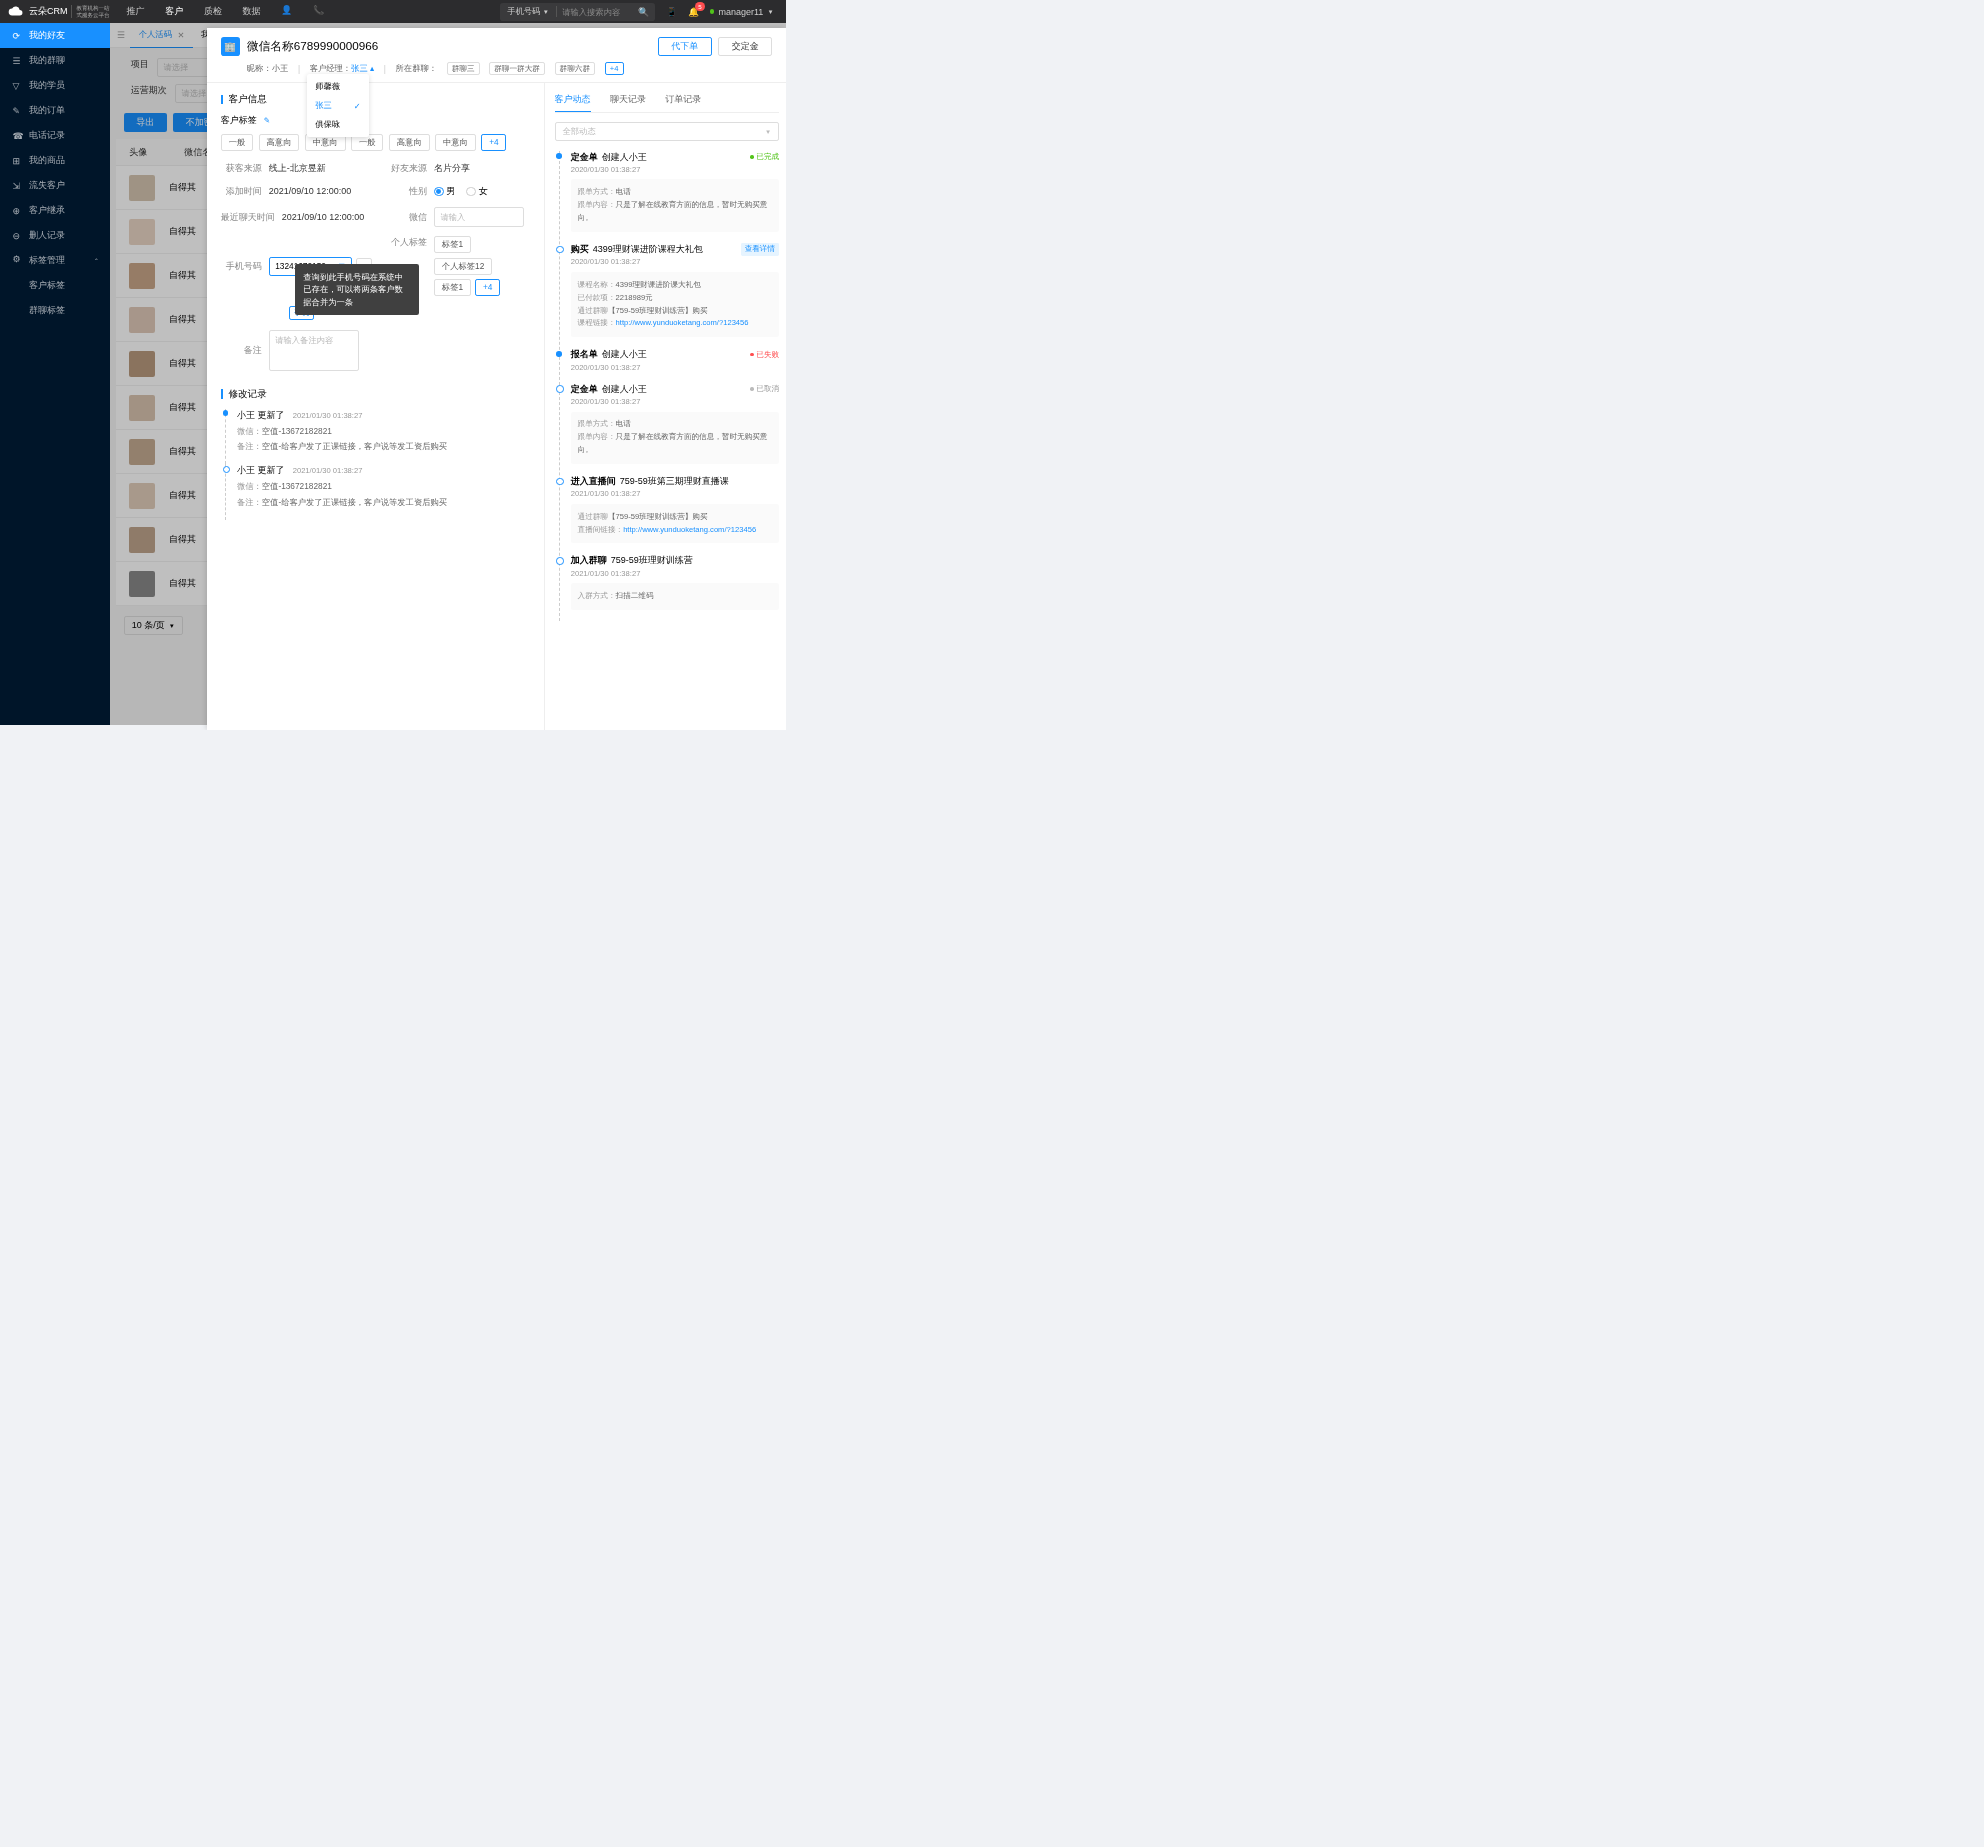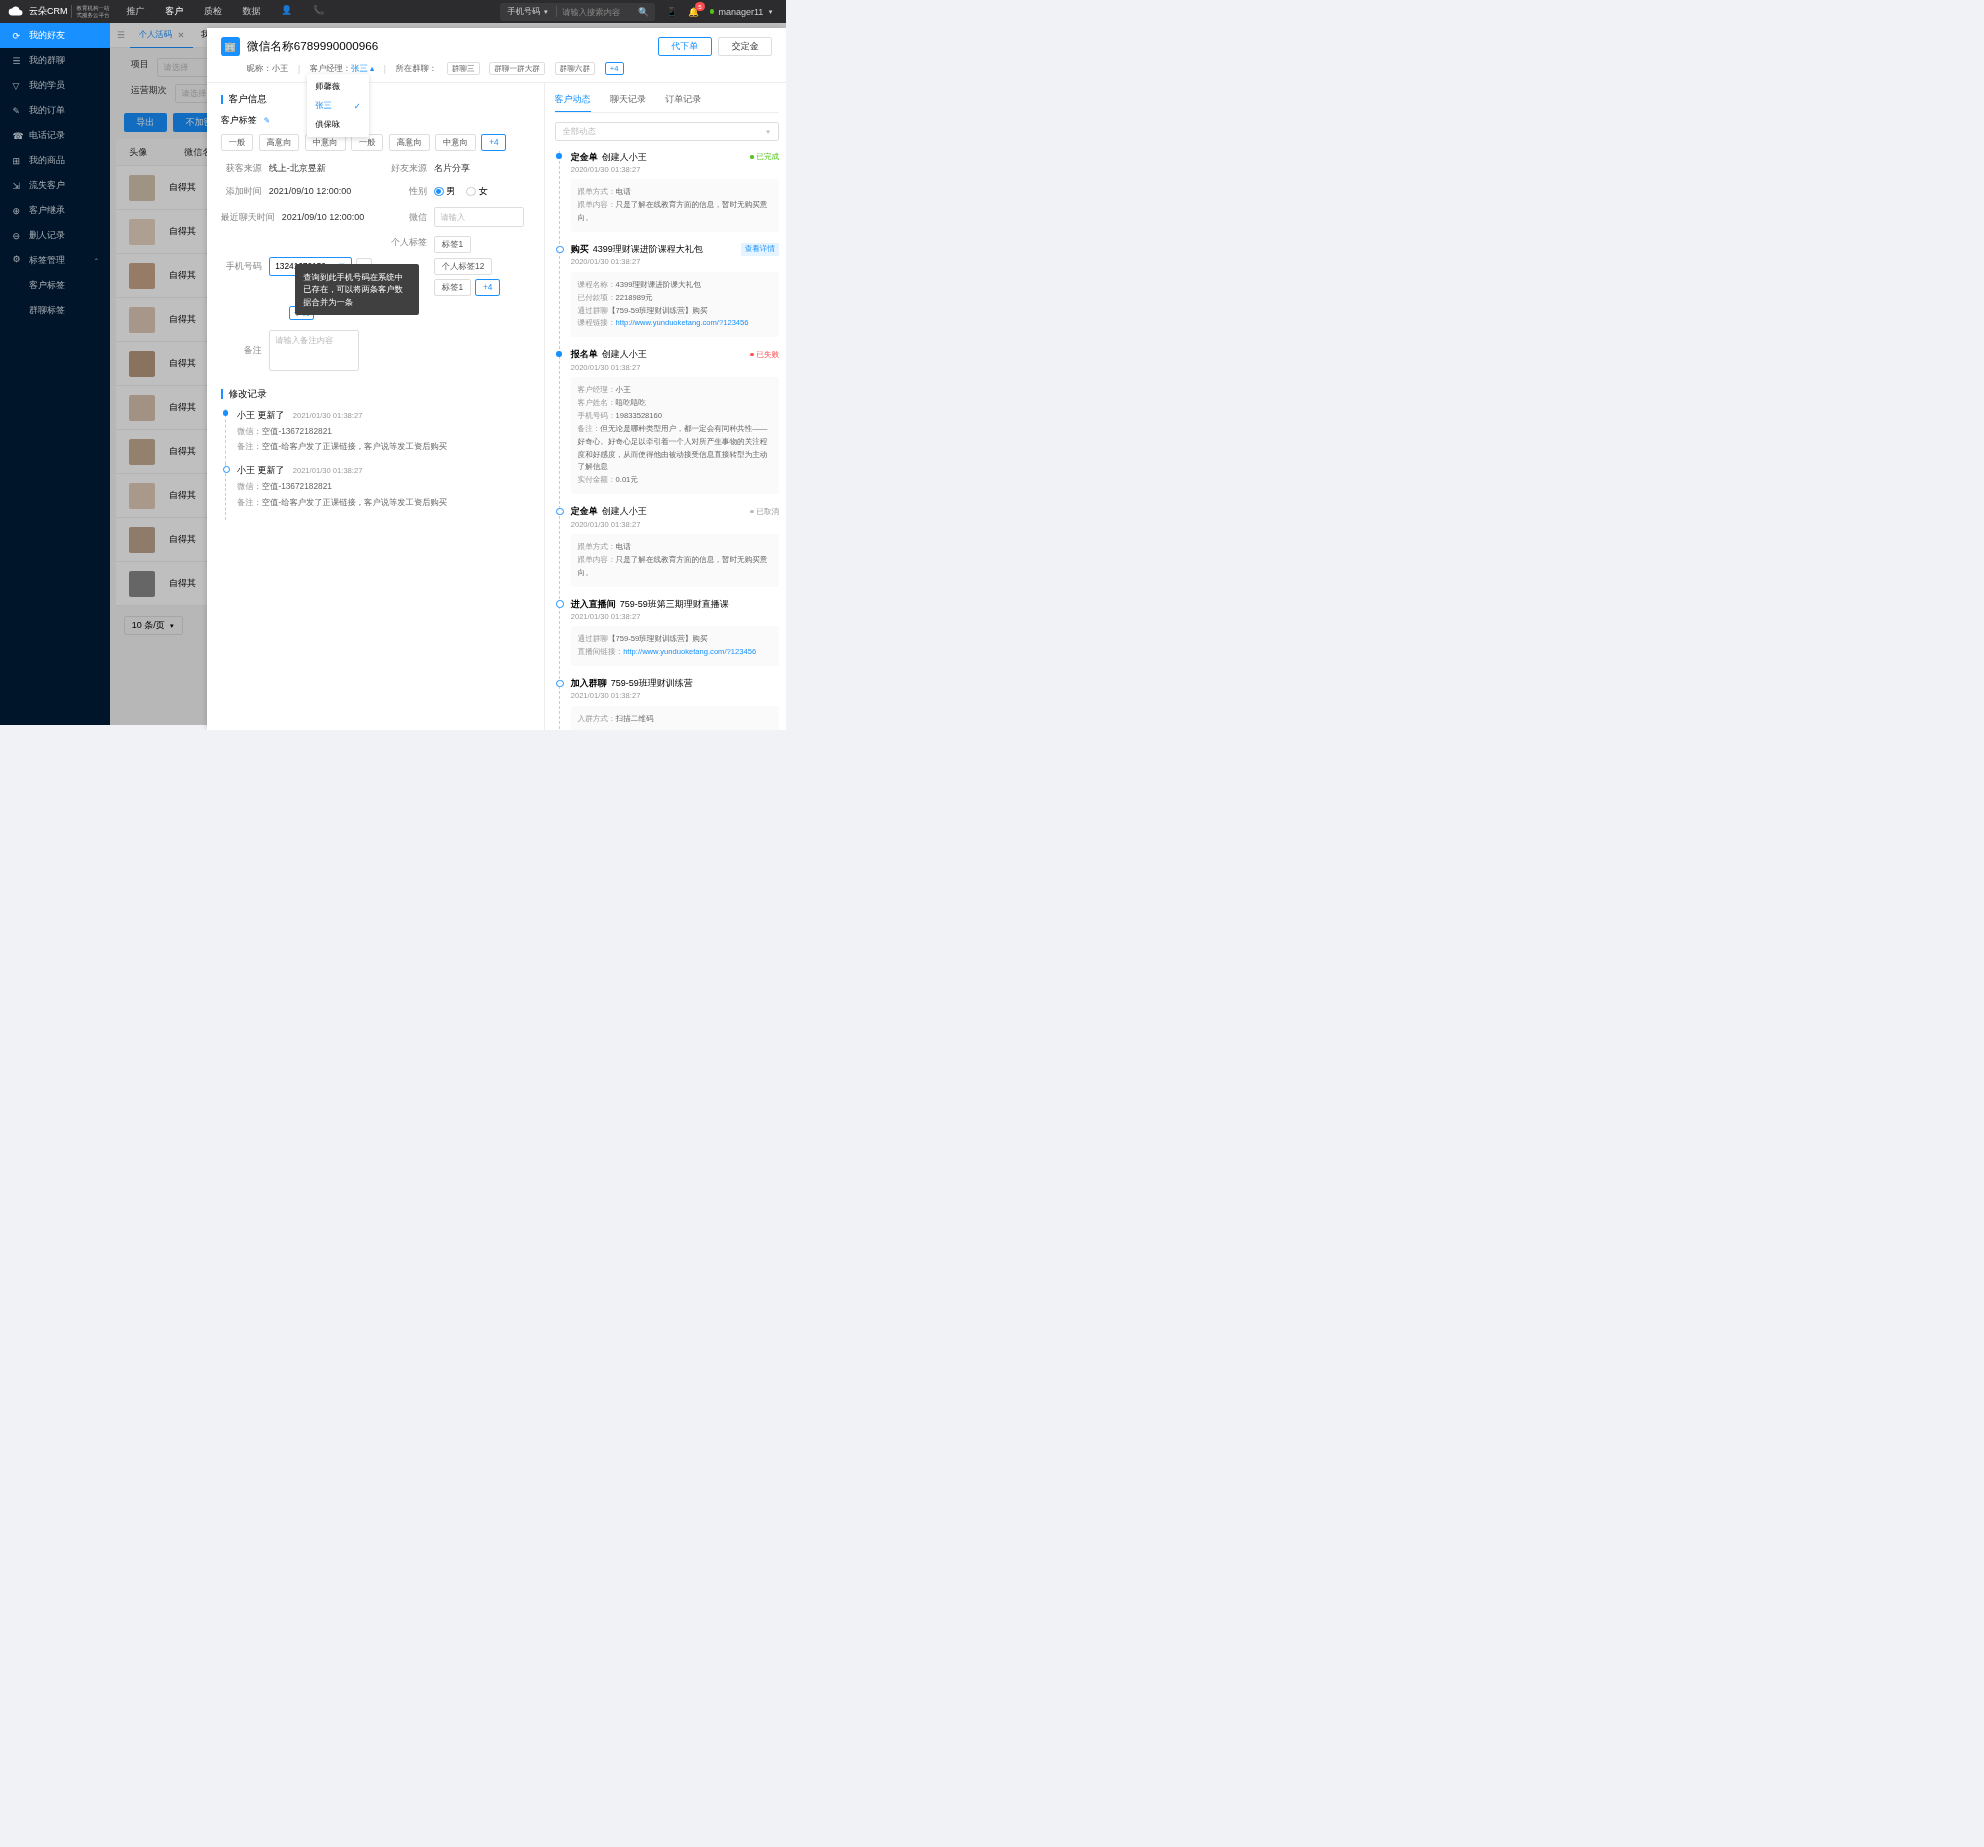--- a/index.html
+++ b/index.html
@@ -455,27 +455,20 @@
               <div><span class="k">课程链接：</span><span class="link-blue">http://www.yunduoketang.com/?123456</span></div>
             </div>
   </div>
           <div class="tl-item filled">
     <div class="tl-head">
               <b>报名单</b>
               <span>创建人小王</span>
               <span class="tl-status" style="color:#ff4d4f;"><span class="dot dot-red"></span>已失败</span>
             </div>
     <div class="tl-time">2020/01/30  01:38:27</div>
-    <div class="tl-card">
-              <div><span class="k">客户经理：</span>小王</div>
-              <div><span class="k">客户姓名：</span>唔吃唔吃</div>
-              <div><span class="k">手机号码：</span>19833528160</div>
-              <div><span class="k">备注：</span>但无论是哪种类型用户，都一定会有同种共性——好奇心。好奇心足以牵引着一个人对所产生事物的关注程度和好感度，从而使得他由被动接受信息直接转型为主动了解信息</div>
-              <div><span class="k">实付金额：</span>0.01元</div>
-            </div>
   </div>
           <div class="tl-item hollow">
     <div class="tl-head">
               <b>定金单</b>
               <span>创建人小王</span>
               <span class="tl-status" style="color:#999;"><span class="dot dot-gray"></span>已取消</span>
             </div>
     <div class="tl-time">2020/01/30  01:38:27</div>
     <div class="tl-card">
               <div><span class="k">跟单方式：</span>电话</div>

